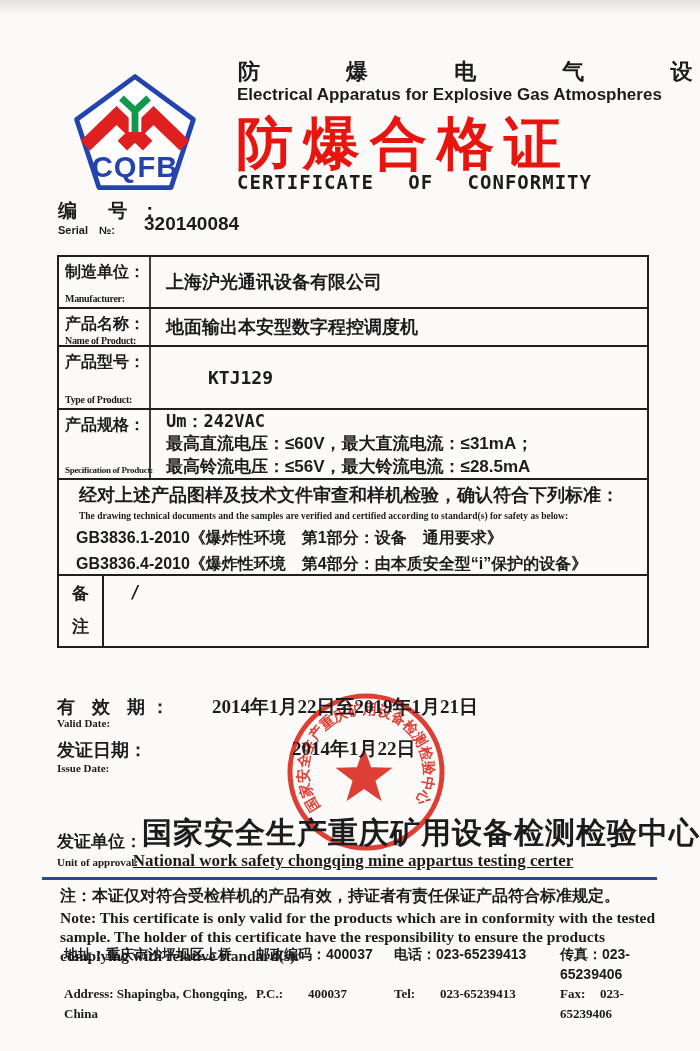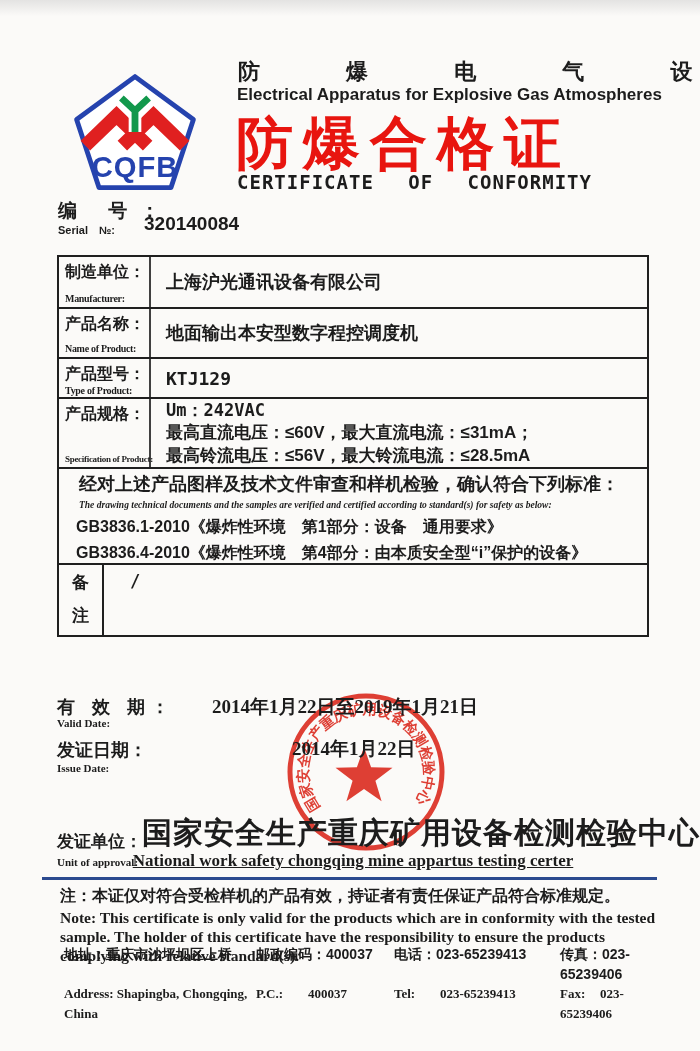--- a/index.html
+++ b/index.html
@@ -44,21 +44,21 @@
     letter-spacing:-0.3px; white-space:nowrap; }
   .t-val{ flex:1; display:flex; align-items:center; padding-left:15px;
     font-size:18px; font-weight:bold; }
   .t-val.mono{ font-size:18px; }
   .spec-val{ flex:1; padding:0 0 0 15px; font-weight:bold; }
   .spec-val .l1{ font-family:"DejaVu Sans Mono",monospace; font-size:17px; line-height:22px; }
   .spec-val .l2,.spec-val .l3{ font-size:17px; line-height:23px; }
   .stmt-cell{ width:100%; padding:4px 10px 0 20px; }
   .stmt-cn{ font-size:18px; font-weight:bold; line-height:22px; }
   .stmt-en{ font-size:9.5px; font-weight:bold; font-family:"Liberation Serif",serif;
-    line-height:12px; margin-top:4px; white-space:nowrap;font-style:italic; }
+    line-height:12px; margin-top:4px; white-space:nowrap; }
   .stmt-std{ font-size:16px; font-weight:bold; line-height:20px; margin-top:6px;
     margin-left:-3px; white-space:nowrap; }
   .remark-label{ width:45px; border-right:2px solid #1f1f1f; padding:6px 0 8px 0;
     display:flex; flex-direction:column; justify-content:space-between; align-items:center; }
   .remark-label span{ font-size:17px; font-weight:bold; }
   .remark-val{ flex:1; padding:6px 0 0 26px; font-size:17px; font-weight:bold;
     font-family:"DejaVu Sans Mono",monospace; }
 
   
   .lab-big{ font-size:18px; font-weight:bold; white-space:nowrap; }
@@ -133,29 +133,29 @@
   <div class="abs cert-table">
 
     <div class="t-row" style="height:52px;">
       <div class="t-label">
         <span class="lc">制造单位：</span>
         <span class="le">Manufacturer:</span>
       </div>
       <div class="t-val">上海沪光通讯设备有限公司</div>
     </div>
 
-    <div class="t-row" style="height:50px;">
+    <div class="t-row" style="height:38px;">
       <div class="t-label">
         <span class="lc">产品名称：</span>
         <span class="le">Name of Product:</span>
       </div>
       <div class="t-val">地面输出本安型数字程控调度机</div>
     </div>
 
-    <div class="t-row" style="height:40px;">
+    <div class="t-row" style="height:63px;gap:42px;">
       <div class="t-label">
         <span class="lc">产品型号：</span>
         <span class="le">Type of Product:</span>
       </div>
       <div class="t-val mono">KTJ129</div>
     </div>
 
     <div class="t-row" style="height:70px;">
       <div class="t-label">
         <span class="lc">产品规格：</span>

